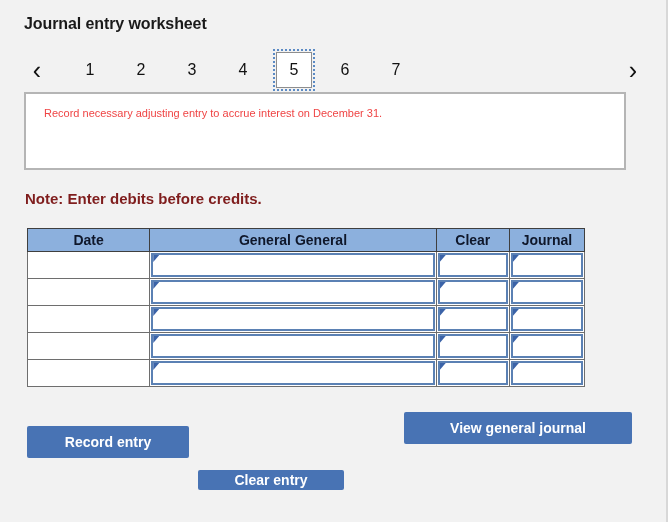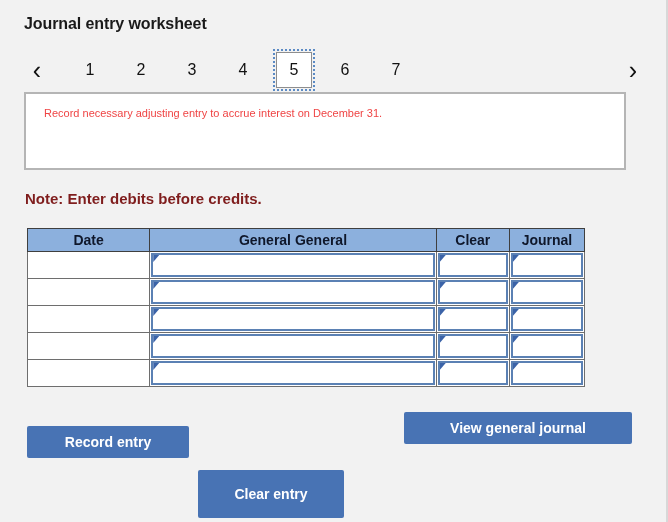--- a/index.html
+++ b/index.html
@@ -206,21 +206,21 @@
   .btn-view {
     left: 404px;
     top: 412px;
     width: 228px;
     height: 32px;
   }
   .btn-clear {
     left: 198px;
     top: 470px;
     width: 146px;
-    height: 48px;
+    height: 20px;
   }
 </style>
 </head>
 <body>
 
 <div class="worksheet-title">Journal entry worksheet</div>
 
 <div class="pager">
   <div class="pager-arrow prev">‹</div>
 

